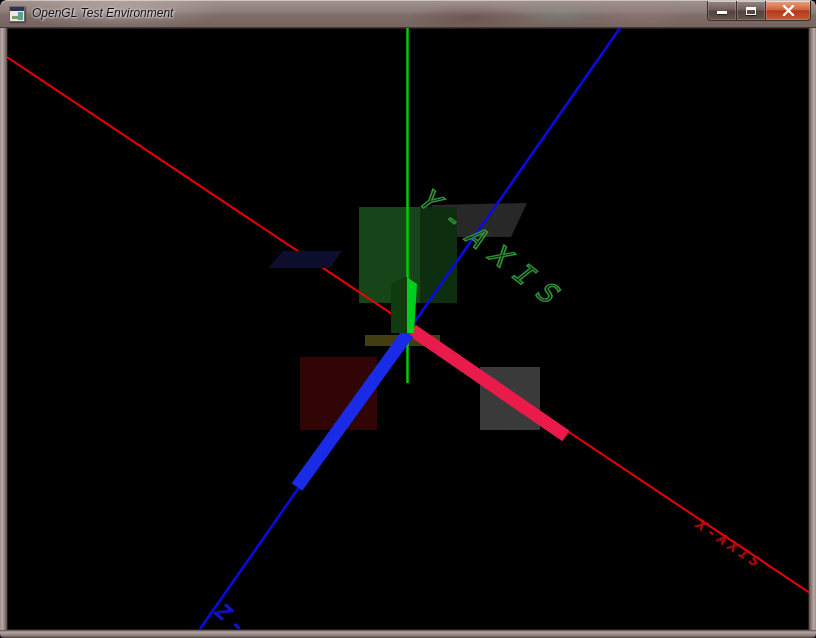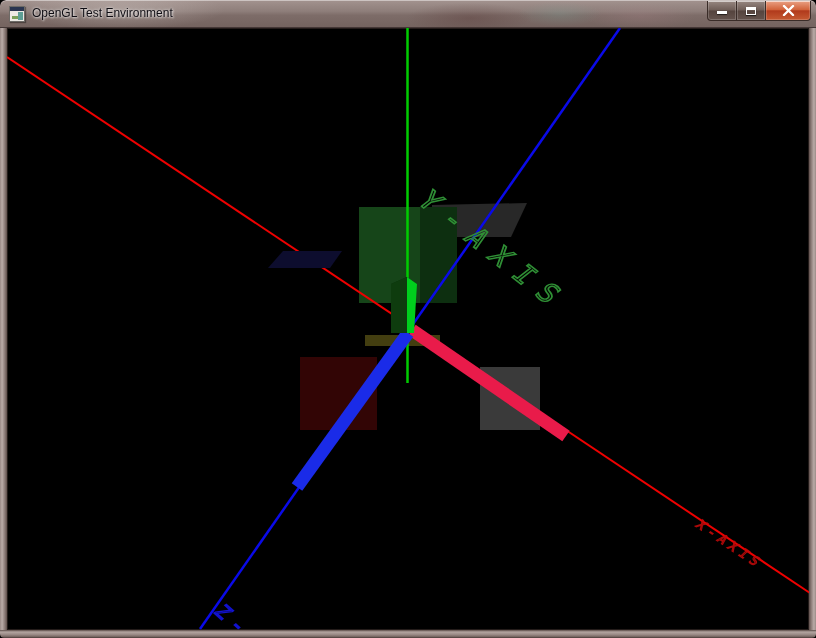--- a/index.html
+++ b/index.html
@@ -17,21 +17,21 @@
       linear-gradient(180deg,#a3938f 0%,#8e7e7a 40%,#7d6c68 55%,#74635f 100%);
     border-radius:6px 6px 0 0;
     box-shadow:inset 0 1px 0 rgba(255,255,255,0.45), inset 0 -1px 0 rgba(30,20,20,0.55);
     cursor:default;}
   .title-icon{position:absolute;left:9px;top:6px;width:16px;height:16px;
     background:#ece9e4;border:1px solid #6d6a66;box-shadow:1px 1px 1px rgba(0,0,0,0.35);}
   .title-icon .ti-bar{position:absolute;left:0;top:0;right:0;height:4px;background:#2a3550;}
   .title-icon .ti-teal{position:absolute;right:1px;top:5px;width:5px;height:8px;background:#5d9e95;}
   .title-icon .ti-green{position:absolute;left:2px;bottom:2px;width:6px;height:3px;background:#7aa05a;}
   .title-text{position:absolute;left:32px;top:6px;font-size:12px;color:#100e14;
-    text-shadow:0 0 3px rgba(255,255,255,0.85),1px 1px 2px rgba(255,255,255,0.6);white-space:nowrap;}
+    text-shadow:0 0 3px rgba(255,255,255,0.85),1px 1px 2px rgba(255,255,255,0.6);white-space:nowrap;font-style:italic;}
   
   .controls{position:absolute;top:1px;right:5px;display:flex;}
   .ctl{position:relative;height:20px;border:1px solid #3a2c28;border-top:none;
     display:flex;align-items:center;justify-content:center;
     box-shadow:inset 0 1px 0 rgba(255,255,255,0.5),inset 0 0 0 1px rgba(255,255,255,0.18);}
   .ctl-min{width:30px;border-radius:0 0 0 4px;
     background:linear-gradient(180deg,#978781 0%,#6e5d57 48%,#55443e 52%,#64534d 100%);}
   .ctl-max{width:29px;border-left:none;
     background:linear-gradient(180deg,#978781 0%,#6e5d57 48%,#55443e 52%,#64534d 100%);}
   .ctl-close{width:45px;border-left:none;border-radius:0 0 4px 0;

